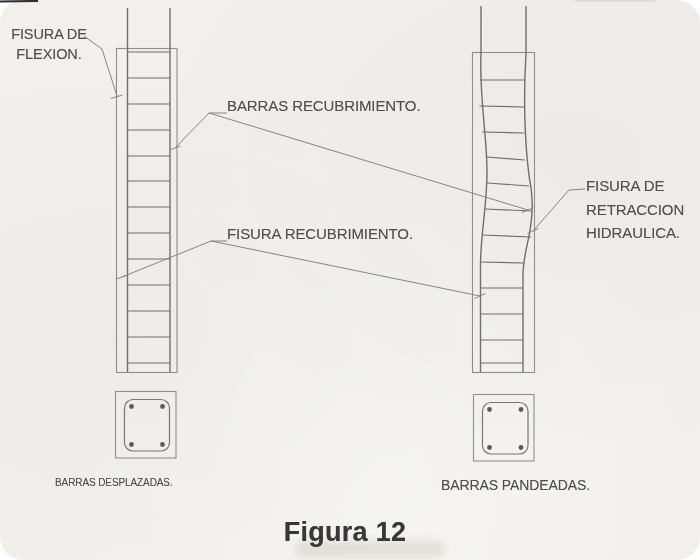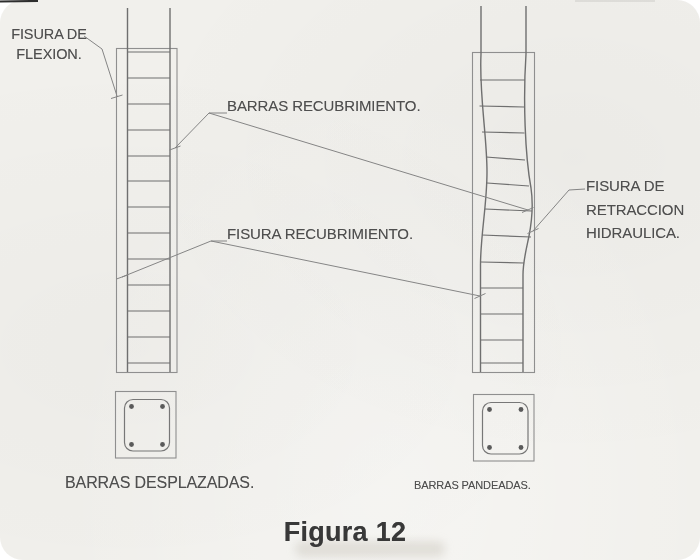--- a/index.html
+++ b/index.html
@@ -132,20 +132,20 @@
 FLEXION.</div>
 
   <div class="label" style="left:227px;top:97px;">BARRAS RECUBRIMIENTO.</div>
 
   <div class="label" style="left:227px;top:225px;">FISURA RECUBRIMIENTO.</div>
 
   <div class="label retraccion" style="left:586px;top:174px;">FISURA DE
 RETRACCION
 HIDRAULICA.</div>
 
-  <div class="label" style="left:65px;top:474px;font-size:16px;">BARRAS DESPLAZADAS.</div>
+  <div class="label" style="left:55px;top:474px;font-size:10px;">BARRAS DESPLAZADAS.</div>
 
-  <div class="label" style="left:414px;top:477px;font-size:11px;">BARRAS PANDEADAS.</div>
+  <div class="label" style="left:441px;top:477px;font-size:14px;">BARRAS PANDEADAS.</div>
 
   <div class="ghost"></div>
 
   <div class="caption">Figura 12</div>
 </div>
 
 </body></html>

